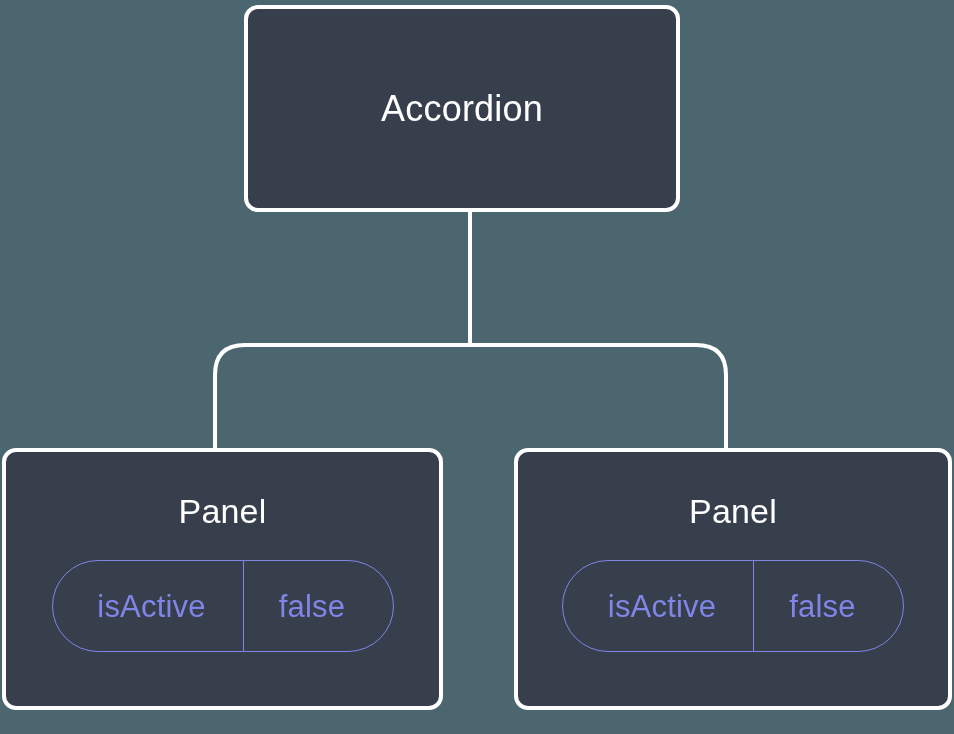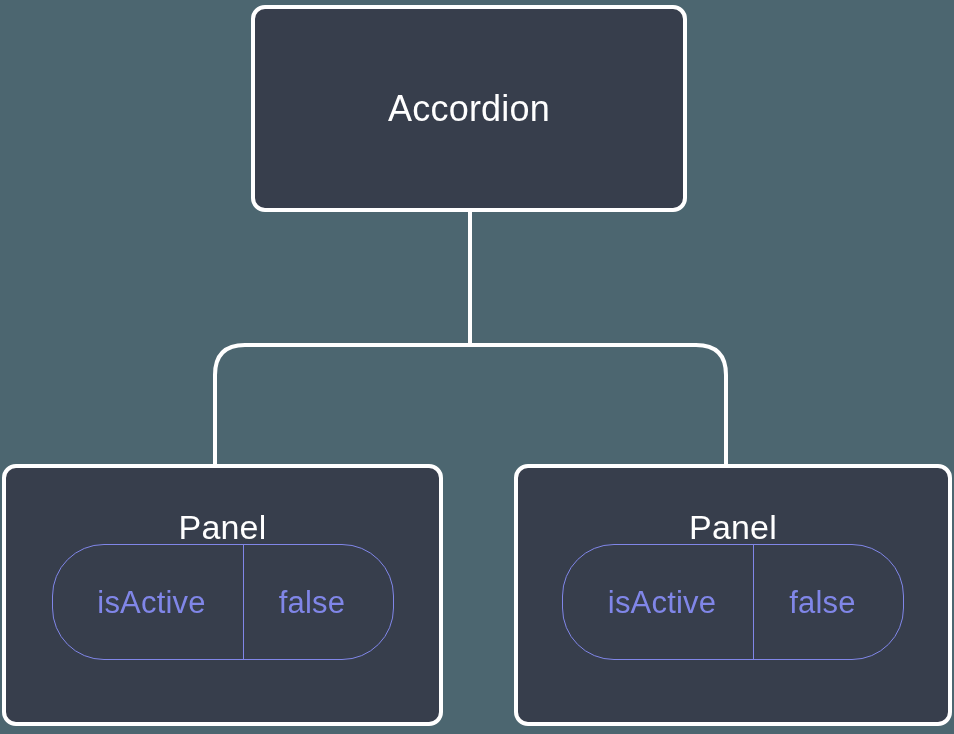--- a/index.html
+++ b/index.html
@@ -41,56 +41,57 @@
     background: #373e4c;
     border: 4px solid #ffffff;
     border-radius: 14px;
     display: flex;
     flex-direction: column;
     align-items: center;
   }
 
   
   .node-root {
-    left: 251px;
+    left: 244px;
     top: 5px;
     width: 436px;
     height: 207px;
     justify-content: center;
   }
 
   .node-root .node-title {
     font-size: 36px;
     line-height: 1;
     letter-spacing: 0.2px;
     color: #ffffff;
     font-weight: 400;
   }
 
   
   .node-child {
-    top: 464px;
+    top: 448px;
     height: 262px;
     padding-top: 42px;
   }
 
   .node-child.child-left  { left: 2px;   width: 441px; }
   .node-child.child-right { left: 514px; width: 438px; }
 
   .node-child .node-title {
     font-size: 34px;
     line-height: 1;
     letter-spacing: 0.2px;
     color: #ffffff;
     font-weight: 400;
   }
 
   
   .state-chip {
-    height: 116px;
+    margin-top: 32px;
+    height: 92px;
     display: flex;
     align-items: stretch;
     border: 1.6px solid #8086e8;
     border-radius: 52px;
     background: transparent;
     overflow: hidden;
   }
 
   .chip-cell {
     display: flex;

